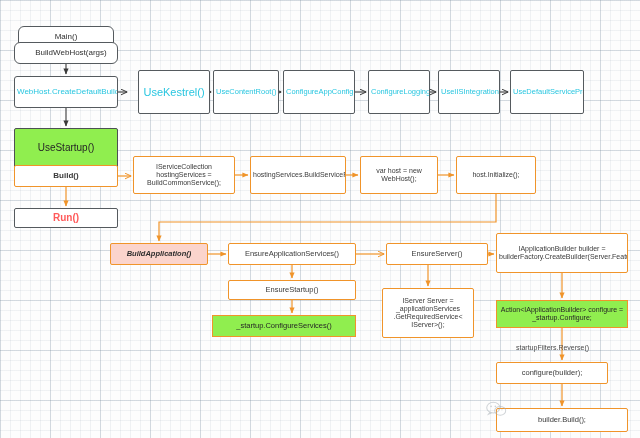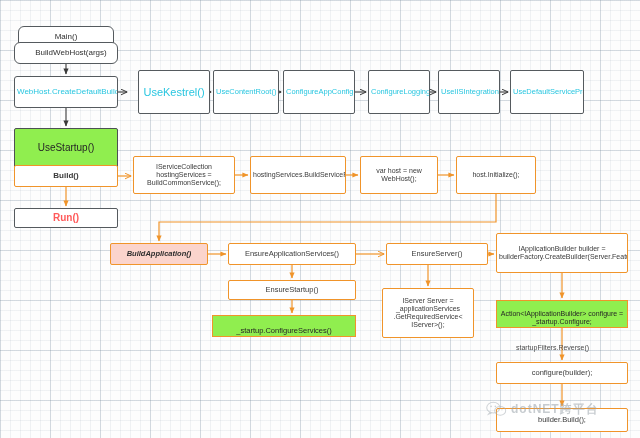--- a/index.html
+++ b/index.html
@@ -34,21 +34,21 @@
     overflow:hidden;
     padding:1px 2px;
   }
   .node span{display:block;width:100%;}
   
   .grey{border:1px solid #555a5e;border-radius:6px;color:#303030;}
   .grey-sq{border:1px solid #555a5e;border-radius:2px;color:#303030;}
   .cyan{border:1px solid #555a5e;border-radius:3px;color:#29c6e0;}
   .cyan-sq{border:1px solid #555a5e;border-radius:2px;color:#29c6e0;}
   .green{border:1px solid #4d5154;background:#90ee4f;color:#262626;border-radius:2px;}
-  .green-o{border:1px solid #f0942a;background:#90ee4f;color:#262626;border-radius:0;align-items:flex-end;}
+  .green-o{border:1px solid #f0942a;background:#90ee4f;color:#262626;border-radius:0;}
   .orange{border:1px solid #f0942a;color:#3a3a3a;border-radius:2px;}
   .pink{border:1px solid #f0942a;background:#fbd4cc;color:#2e2e2e;border-radius:2px;
         font-weight:bold;font-style:italic;}
   .red-txt{color:#ff5a5a;font-weight:bold;}
   .bold{font-weight:bold;}
   .lbl{
     position:absolute;
     font-size:7px;
     color:#4a4a4a;
     white-space:nowrap;
@@ -192,37 +192,36 @@
       </div>
       <div class="node green-o" style="left: 212px; top: 315px; width: 144px; height: 22px; font-size: 7.5px;">
         <span>_startup.ConfigureServices()</span>
       </div>
       <div class="node orange" style="left: 382px; top: 288px; width: 92px; height: 50px; font-size: 7px;">
         <span>IServer Server = _applicationServices .GetRequiredService&lt; IServer&gt;();</span>
       </div>
       <div class="node green-o" style="left: 496px; top: 300px; width: 132px; height: 28px; font-size: 7px;">
         <span>Action&lt;IApplicationBuilder&gt; configure = _startup.Configure;</span>
       </div>
-      <div class="node orange" style="left: 496px; top: 362px; width: 132px; height: 22px; font-size: 7.5px;">
+      <div class="node orange" style="left: 496px; top: 362px; width: 112px; height: 22px; font-size: 7.5px;">
         <span>configure(builder);</span>
       </div>
       <div class="node orange" style="left: 496px; top: 408px; width: 132px; height: 24px; font-size: 7.5px;">
         <span>builder.Build();</span>
       </div>
     </div>
   <div id="labels">
       <div class="lbl" style="left: 516px; top: 344px; font-size: 7px;">startupFilters.Reverse()</div>
     </div>
 
   <div class="watermark" id="watermark" style="left: 486px; top: 401px;">
     <svg width="22" height="17" viewBox="0 0 24 18">
       <ellipse cx="8" cy="7" rx="7.2" ry="5.8" fill="none" stroke="#a8b0b6" stroke-width="1.1"></ellipse>
       <path d="M4.6,11.4 L2.6,14.2 L6.2,12.6" fill="none" stroke="#a8b0b6" stroke-width="1.1"></path>
       <circle cx="5.6" cy="5.6" r="0.9" fill="#a8b0b6"></circle>
       <circle cx="10.2" cy="5.6" r="0.9" fill="#a8b0b6"></circle>
       <ellipse cx="15.5" cy="10.4" rx="6" ry="4.8" fill="none" stroke="#a8b0b6" stroke-width="1.1"></ellipse>
       <circle cx="13.6" cy="9.4" r="0.75" fill="#a8b0b6"></circle>
       <circle cx="17.4" cy="9.4" r="0.75" fill="#a8b0b6"></circle>
     </svg>
-    <span class="wm-text">dotNET跨平台</span>
   </div>
 
 </div>
 
 </body></html>

